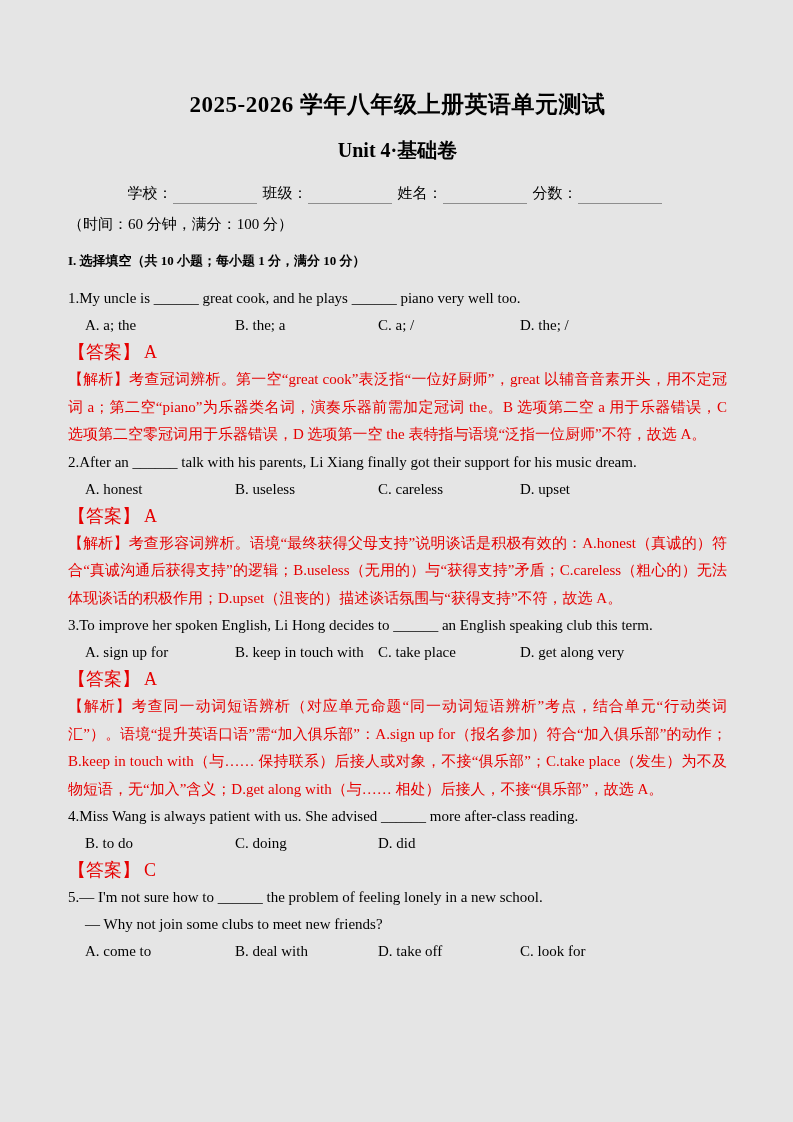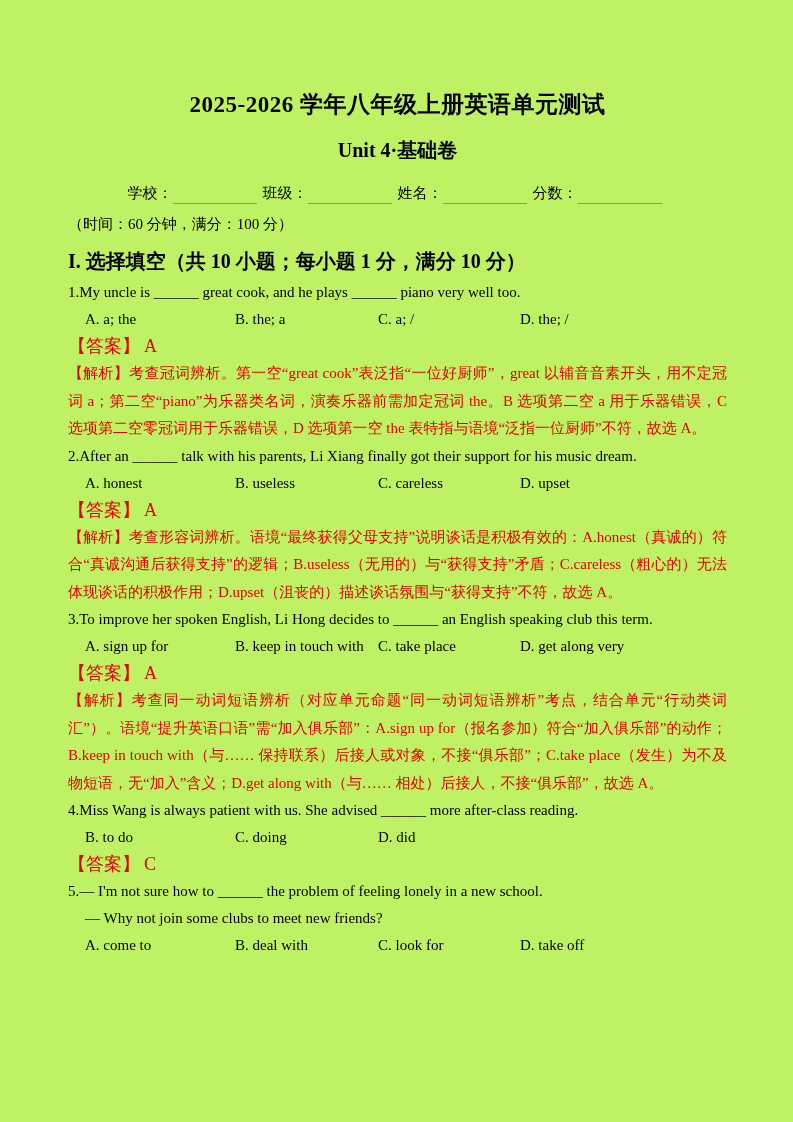--- a/index.html
+++ b/index.html
@@ -1,20 +1,20 @@
 <!DOCTYPE html>
 <html><head>
 <meta charset="utf-8">
 <style>
   html, body { margin: 0; padding: 0; background: #ffffff; }
   .page {
     position: relative;
     width: 793px;
     height: 1122px;
-    background: #bef264;
+    background: #e5e5e5;
     box-sizing: border-box;
     padding: 0 66px 4px 68px;
     overflow: hidden;
     font-family: "Liberation Serif", "DejaVu Serif", serif;
     color: #000000;
   }
   .doc-title {
     margin: 90px 0 0 0;
     text-align: center;
     font-size: 23px;
@@ -45,22 +45,22 @@
     border-bottom: 1px solid #8e8e8e;
     margin-right: 6px;
   }
   .exam-meta {
     margin: 9px 0 0 0;
     text-align: left;
     font-size: 15px;
     line-height: 22px;
   }
   .section-heading {
-    margin: 14px 0 6px 0;
-    font-size: 20px;
+    margin: 14px 0 12px 0;
+    font-size: 13px;
     font-weight: bold;
     line-height: 24px;
   }
   .q-block { margin: 0; }
   .q-text {
     margin: 0;
     font-size: 15px;
     line-height: 27px;
     white-space: nowrap;
   }
@@ -155,18 +155,18 @@
     </div>
     <p class="answer-line"><span>【答案】</span><span class="answer-letter">C</span></p>
   </div>
 
   <div class="q-block">
     <p class="q-text">5.— I'm not sure how to ______ the problem of feeling lonely in a new school.</p>
     <p class="q-text indent">— Why not join some clubs to meet new friends?</p>
     <div class="options">
       <span>A. come to</span>
       <span>B. deal with</span>
+      <span>D. take off</span>
       <span>C. look for</span>
-      <span>D. take off</span>
     </div>
   </div>
 
 </div>
 
 </body></html>

